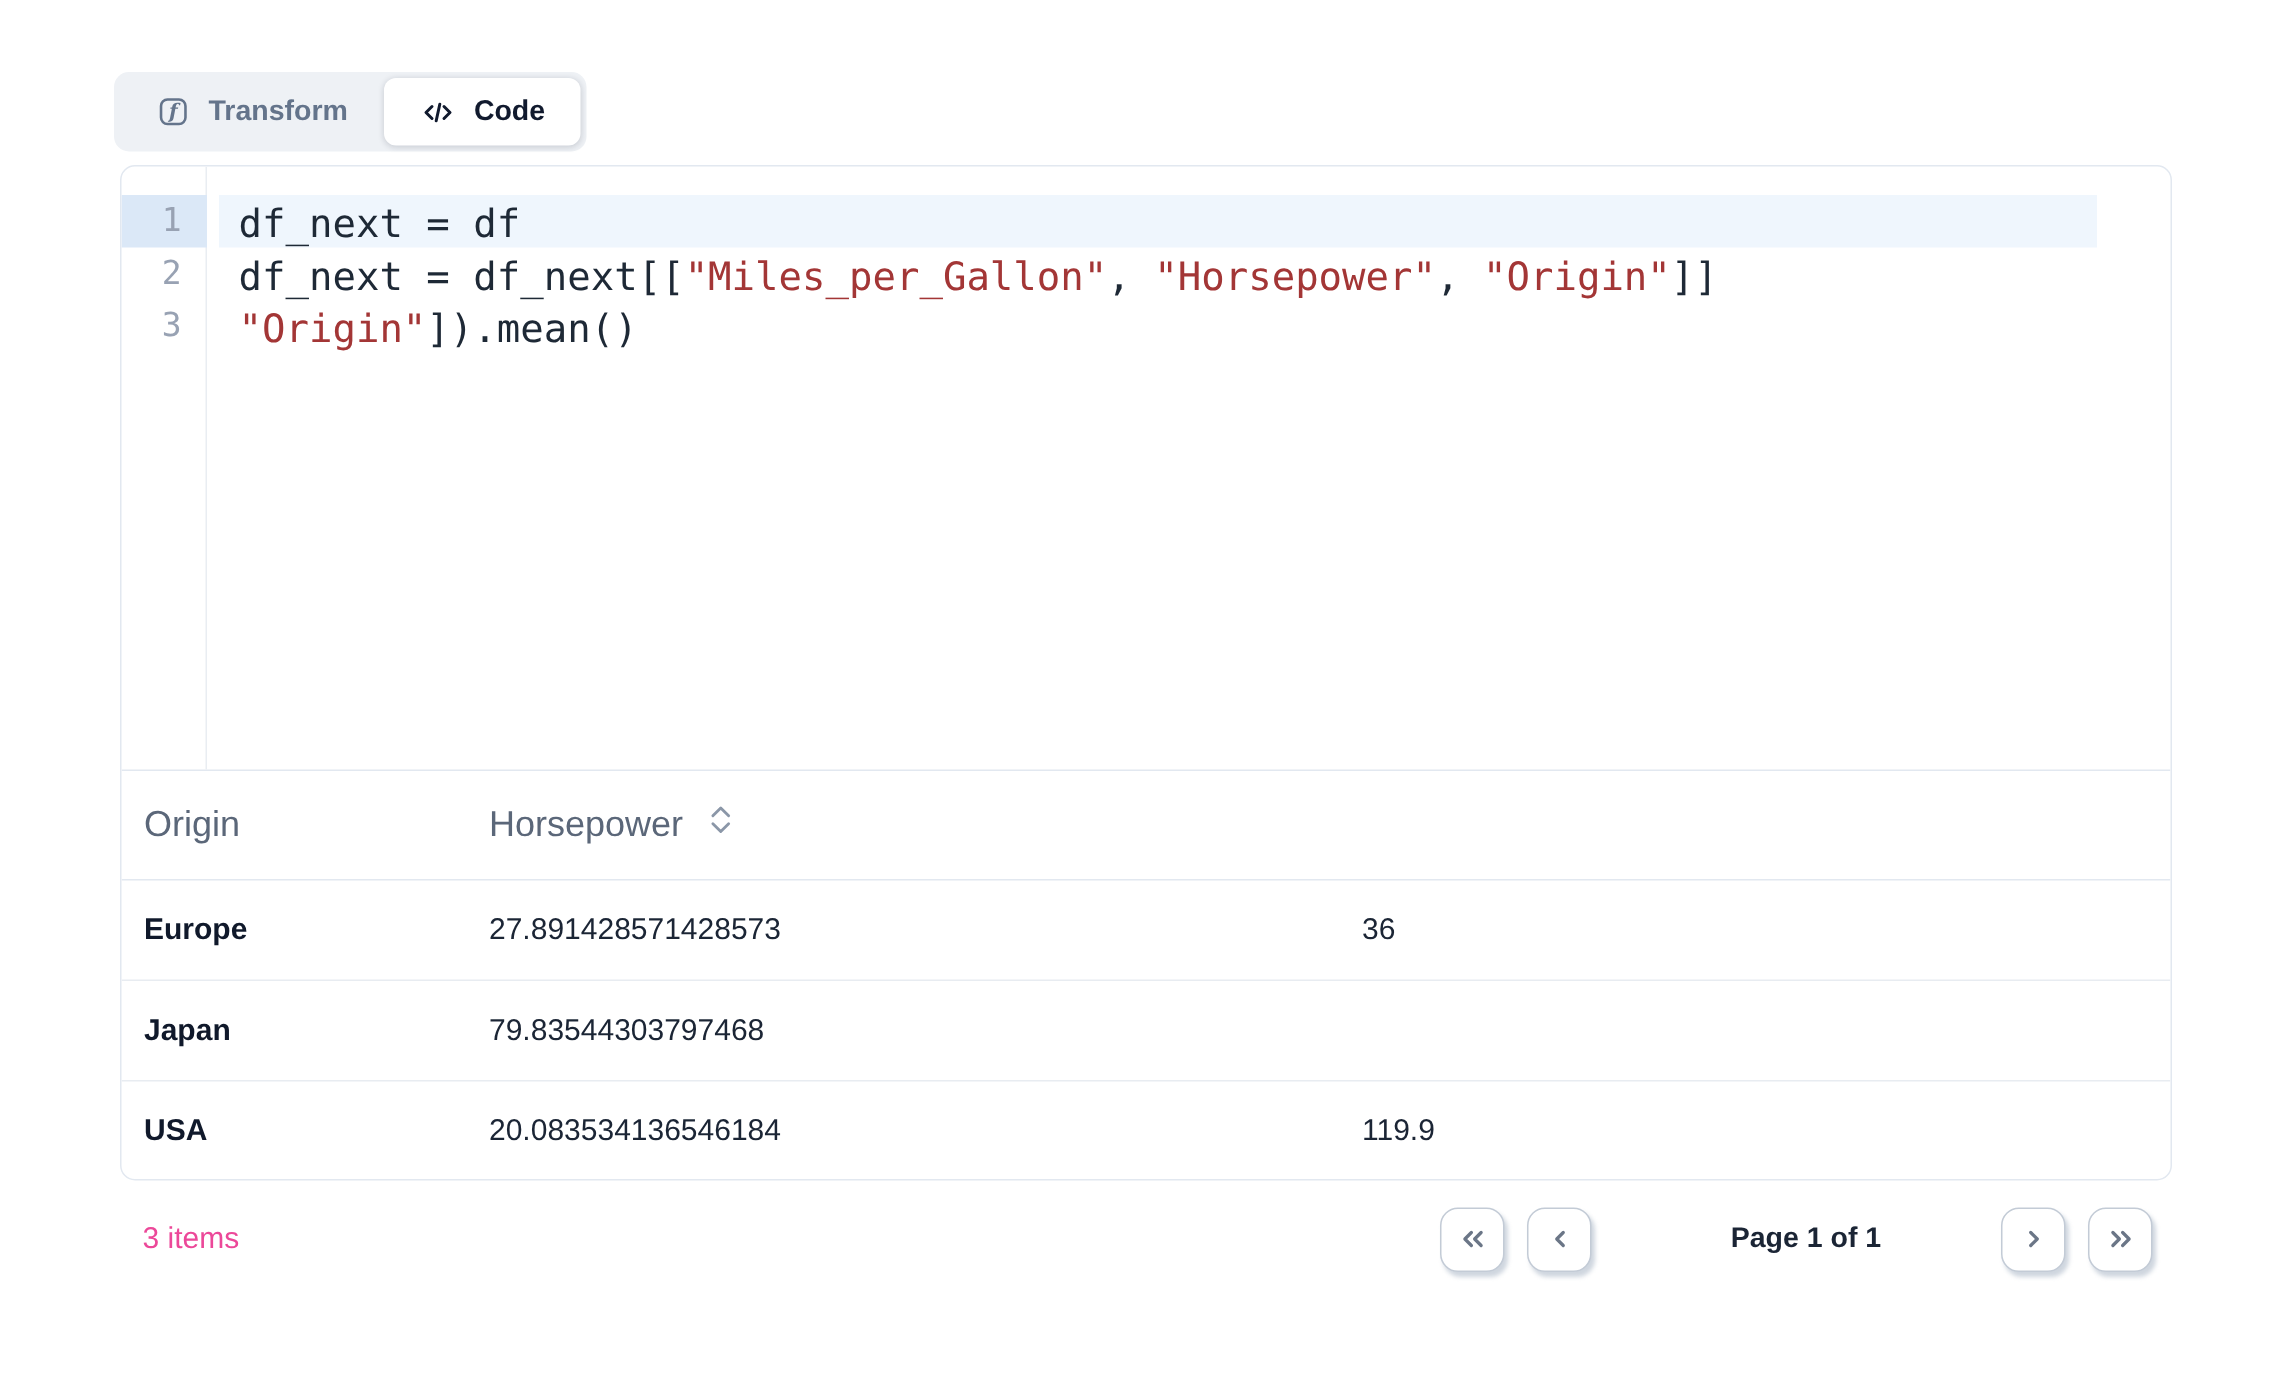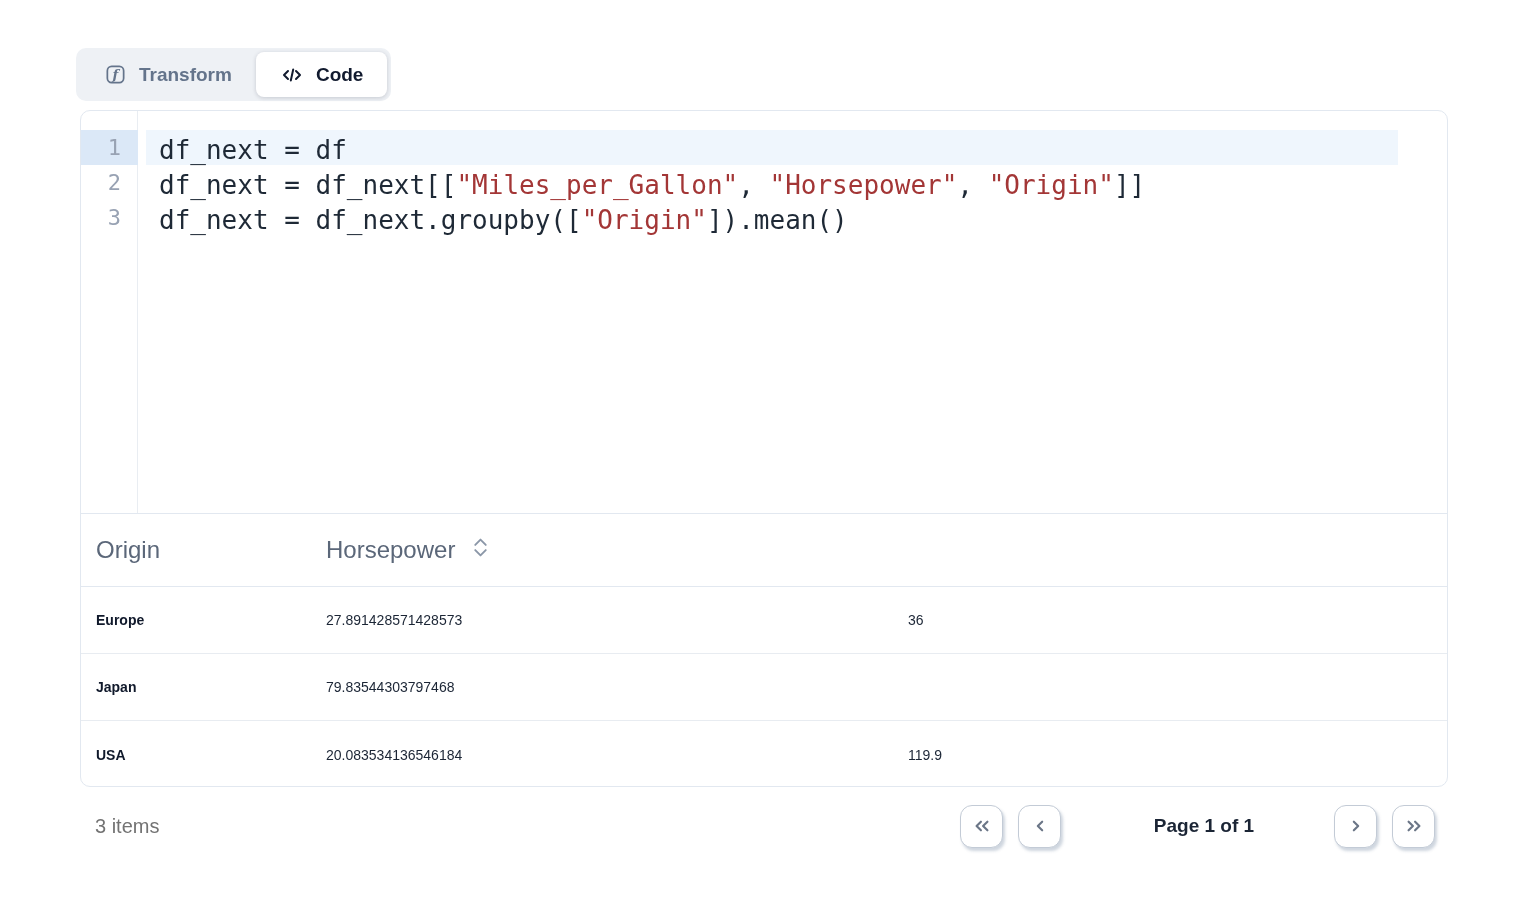--- a/index.html
+++ b/index.html
@@ -32,29 +32,29 @@
   .code-line.active .gutter-num { background:#dbe8f7; }
   .code-line.active .line-content { background:#eff6fd; }
   .tok-string { color:#a33636; }
 
   
   .thead { display:grid; grid-template-columns:230px 582px 1fr; align-items:center;
            height:74px; padding-left:15px; border-top:1px solid #e2e8f0;
            border-bottom:1px solid #e2e8f0; color:#5b6779; font-size:24px; flex:0 0 auto; }
   .header-cell { display:flex; align-items:center; gap:17px; }
   .trow { display:grid; grid-template-columns:230px 582px 1fr; align-items:center;
-          height:67px; padding-left:15px; font-size:14px; color:#1b2535;
+          height:67px; padding-left:15px; font-size:20px; color:#1b2535;
           border-bottom:1px solid #e8ecf1; flex:0 0 auto; }
   .trow:last-child { border-bottom:none; }
   .cell-origin { font-weight:700; color:#10192b; }
 
   
   .footer { position:absolute; left:80px; top:798px; width:1368px; height:56px;
             display:flex; align-items:center; }
-  .items-count { padding-left:15px; font-size:20px; color:#737373; }
+  .items-count { padding-left:15px; font-size:20px; color:#ec4899; }
   .pager { margin-left:auto; display:flex; align-items:center; }
   .page-btn { width:43px; height:43px; border-radius:12px; border:1px solid #c3cbd6;
               background:#fff; display:flex; align-items:center; justify-content:center;
               cursor:pointer; box-shadow:2px 3px 3px rgba(148,163,184,.45); margin-left:15px; }
   .page-btn svg { display:block; }
   .page-label { width:230px; text-align:center; font-size:19px; font-weight:600;
                 color:#1b2535; margin-left:15px; }
   .pager .page-btn:last-child { margin-right:13px; }
 </style>
 </head>
@@ -90,21 +90,21 @@
         <div class="code-line active">
           <span class="gutter-num">1</span>
           <span class="line-content"><span class="tok-code">df_next = df</span></span>
         </div>
         <div class="code-line">
           <span class="gutter-num">2</span>
           <span class="line-content"><span class="tok-code">df_next = df_next[[</span><span class="tok-string">"Miles_per_Gallon"</span><span class="tok-code">, </span><span class="tok-string">"Horsepower"</span><span class="tok-code">, </span><span class="tok-string">"Origin"</span><span class="tok-code">]]</span></span>
         </div>
         <div class="code-line">
           <span class="gutter-num">3</span>
-          <span class="line-content"><span class="tok-code">df_next = df_next.groupby([</span><span class="tok-string">"Origin"</span><span class="tok-code">]).mean()</span></span>
+          <span class="line-content"><span class="tok-string">"Origin"</span><span class="tok-code">]).mean()</span></span>
         </div>
       </div>
   </div>
 
   <div class="thead">
       <div class="header-cell">
         <span>Origin</span>
       </div>
       <div class="header-cell">
         <span>Horsepower</span>

